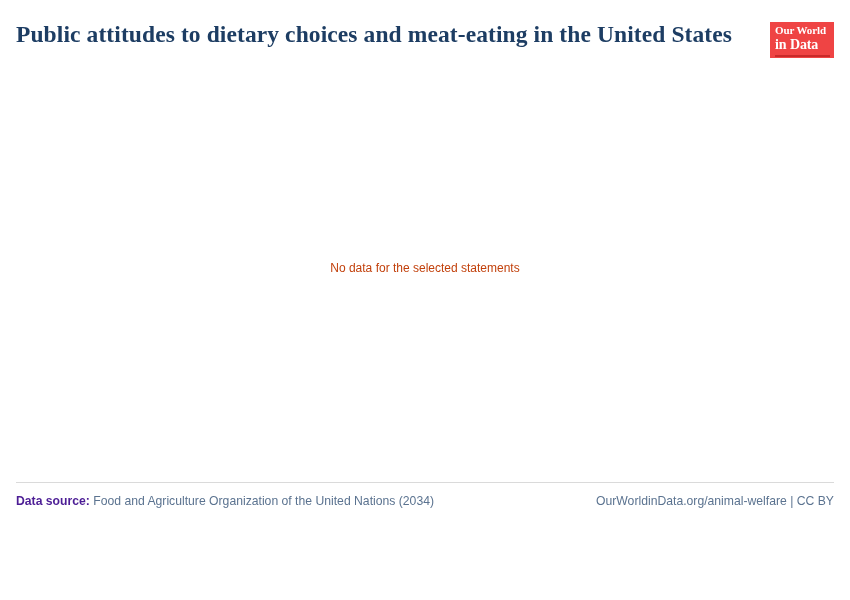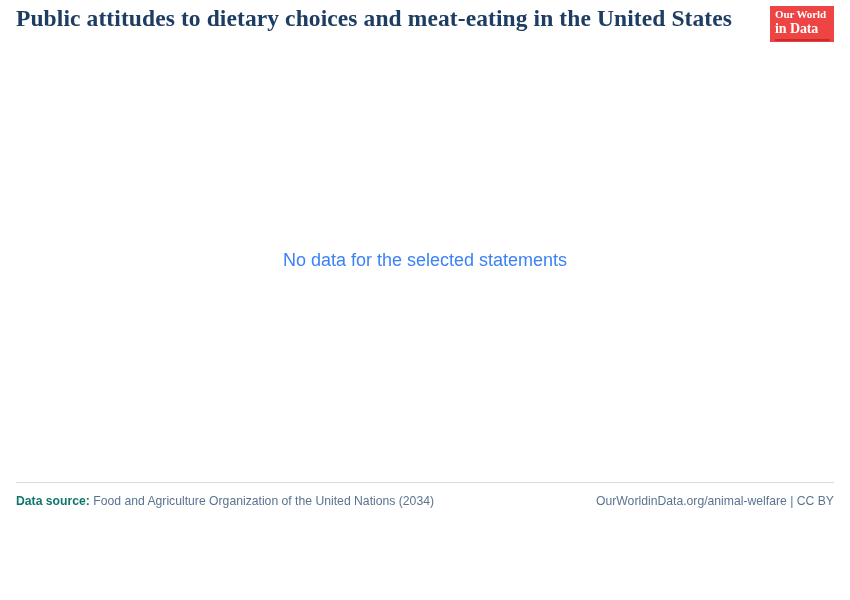--- a/index.html
+++ b/index.html
@@ -12,21 +12,21 @@
     background: #ffffff;
     font-family: "Liberation Sans", sans-serif;
     color: #1d3d63;
     overflow: hidden;
   }
   .page {
     position: relative;
     width: 850px;
     height: 520px;
     box-sizing: border-box;
-    padding: 4px 16px 0 16px;
+    padding: 20px 16px 0 16px;
     display: flex;
     flex-direction: column;
   }
 
   
   .header {
     position: relative;
     flex: 0 0 auto;
   }
   .title {
@@ -80,22 +80,22 @@
 
   
   .chart-area {
     flex: 1 1 auto;
     position: relative;
     display: flex;
     align-items: center;
     justify-content: center;
   }
   .no-data {
-    font-size: 18px;
-    color: #3b82f6;
+    font-size: 12px;
+    color: #c2410c;
     text-align: center;
     user-select: none;
   }
 
   
   .footer {
     flex: 0 0 auto;
     border-top: 1px solid #dadada;
     padding-top: 9px;
     padding-bottom: 10px;
@@ -103,21 +103,21 @@
     color: #5b7390;
   }
   .footer-row {
     display: flex;
     justify-content: space-between;
     align-items: baseline;
     line-height: 1.5;
   }
   .footer-left b,
   .footer-note b {
-    color: #0f766e;
+    color: #4c1d95;
     font-weight: 700;
   }
   .footer-right {
     white-space: nowrap;
     text-align: right;
   }
   .footer-note {
     margin-top: 3px;
     line-height: 1.5;
   }

